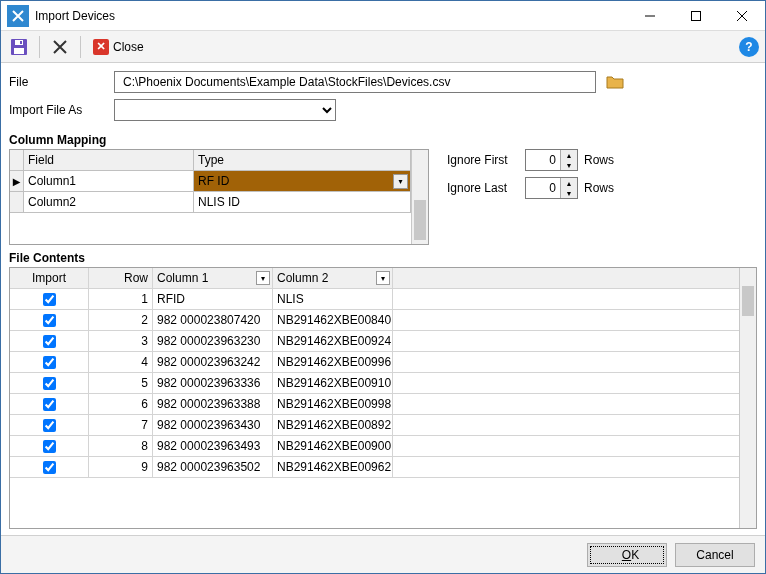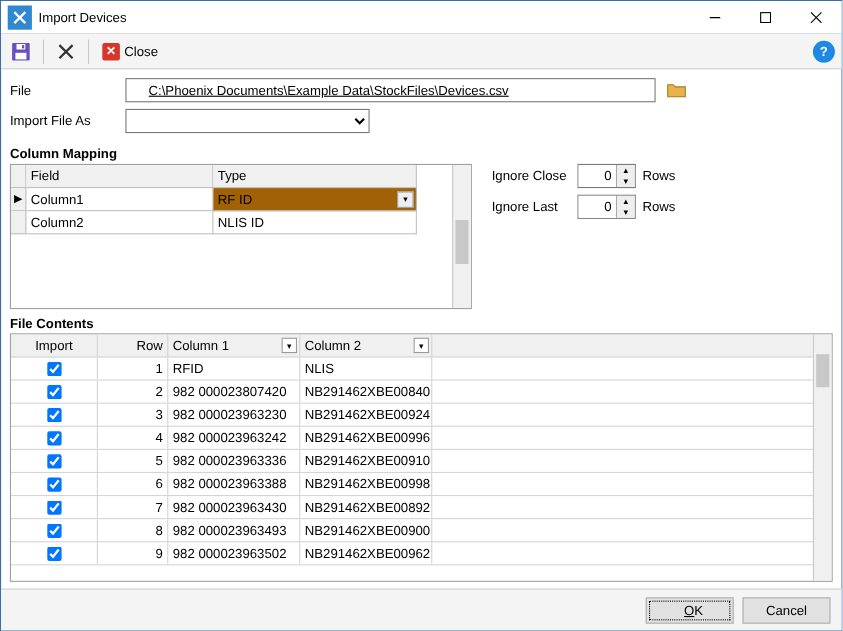--- a/index.html
+++ b/index.html
@@ -11,26 +11,26 @@
 .titlebar .winbtn { width: 46px; height: 30px; display:flex;align-items:center;justify-content:center; font-size:14px; color:#222;}
 .toolbar { height: 32px; background:#f4f4f4; border-bottom:1px solid #d0d0d0; display:flex; align-items:center; padding:0 6px; gap:4px;}
 .toolbar .sep { width:1px; height:22px; background:#c8c8c8; margin:0 4px;}
 .toolbar .tbtn { width:24px;height:24px;display:flex;align-items:center;justify-content:center;}
 .toolbar .closebtn{display:flex;align-items:center;gap:4px;padding:0 4px;height:24px;}
 .toolbar .closebtn .x{width:16px;height:16px;background:#d9362b;color:#fff;display:flex;align-items:center;justify-content:center;border-radius:2px;font-size:11px;font-weight:bold;}
 .toolbar .help{margin-left:auto;width:20px;height:20px;border-radius:50%;background:#1e88e5;color:#fff;display:flex;align-items:center;justify-content:center;font-weight:bold;}
 .content{flex:1;padding:8px 8px 0 8px;display:flex;flex-direction:column;overflow:hidden;}
 .formrow{display:flex;align-items:center;margin-bottom:6px;}
 .formrow label{width:105px;}
-.formrow input[type=text]{height:22px;border:1px solid #7a7a7a;padding:0 20px;text-decoration:underline;}
+.formrow input[type=text]{height:22px;border:1px solid #7a7a7a;padding:0 8px;}
 .formrow select{height:22px;border:1px solid #7a7a7a;background:#fff;}
 .browse{width:22px;height:20px;margin-left:8px;display:flex;align-items:center;justify-content:center;}
 .section-title{font-weight:bold;margin:6px 0 2px 0;}
 .mapping-wrap{display:flex;gap:18px;}
-.mapgrid{border:1px solid #a0a0a0;width:420px;height:132px;display:flex;gap:32px;}
+.mapgrid{border:1px solid #a0a0a0;width:420px;height:96px;display:flex;}
 .mapgrid-inner{flex:1;display:flex;flex-direction:column;}
 .mapgrid-row{display:flex;height:21px;}
 .mapgrid-row.header .cell{background:#f0f0f0;}
 .mapgrid-row .marker{width:14px;border-right:1px solid #c0c0c0;border-bottom:1px solid #c0c0c0;background:#f0f0f0;display:flex;align-items:center;justify-content:center;font-size:10px;}
 .mapgrid-row .cell{border-right:1px solid #c0c0c0;border-bottom:1px solid #c0c0c0;padding:2px 4px;display:flex;align-items:center;}
 .mapgrid-row .cell.field{width:170px;}
 .mapgrid-row .cell.type{flex:1;position:relative;}
 .mapgrid-row.sel .cell.type{background:#a16207;}
 .mapgrid-row.sel .cell.type .dd{position:absolute;right:2px;width:15px;height:15px;border:1px solid #999;background:#eee;display:flex;align-items:center;justify-content:center;font-size:8px;}
 .scroll-v{width:17px;background:#f0f0f0;border-left:1px solid #c8c8c8;position:relative;}
@@ -145,21 +145,21 @@
                 <div class="cell type">NLIS ID</div>
               </div>
             </div>
         </div>
         <div class="scroll-v">
             <div class="thumb" style="top:50px;height:40px"></div>
           </div>
       </div>
       <div class="ignore">
         <div class="irow">
-          <label>Ignore Close</label>
+          <label>Ignore First</label>
           <div class="spin">
             <input value="0" style="">
             <div class="btns">
                 <div>▲</div>
                 <div>▼</div>
               </div>
           </div>
           <span>Rows</span>
         </div>
         <div class="irow">

